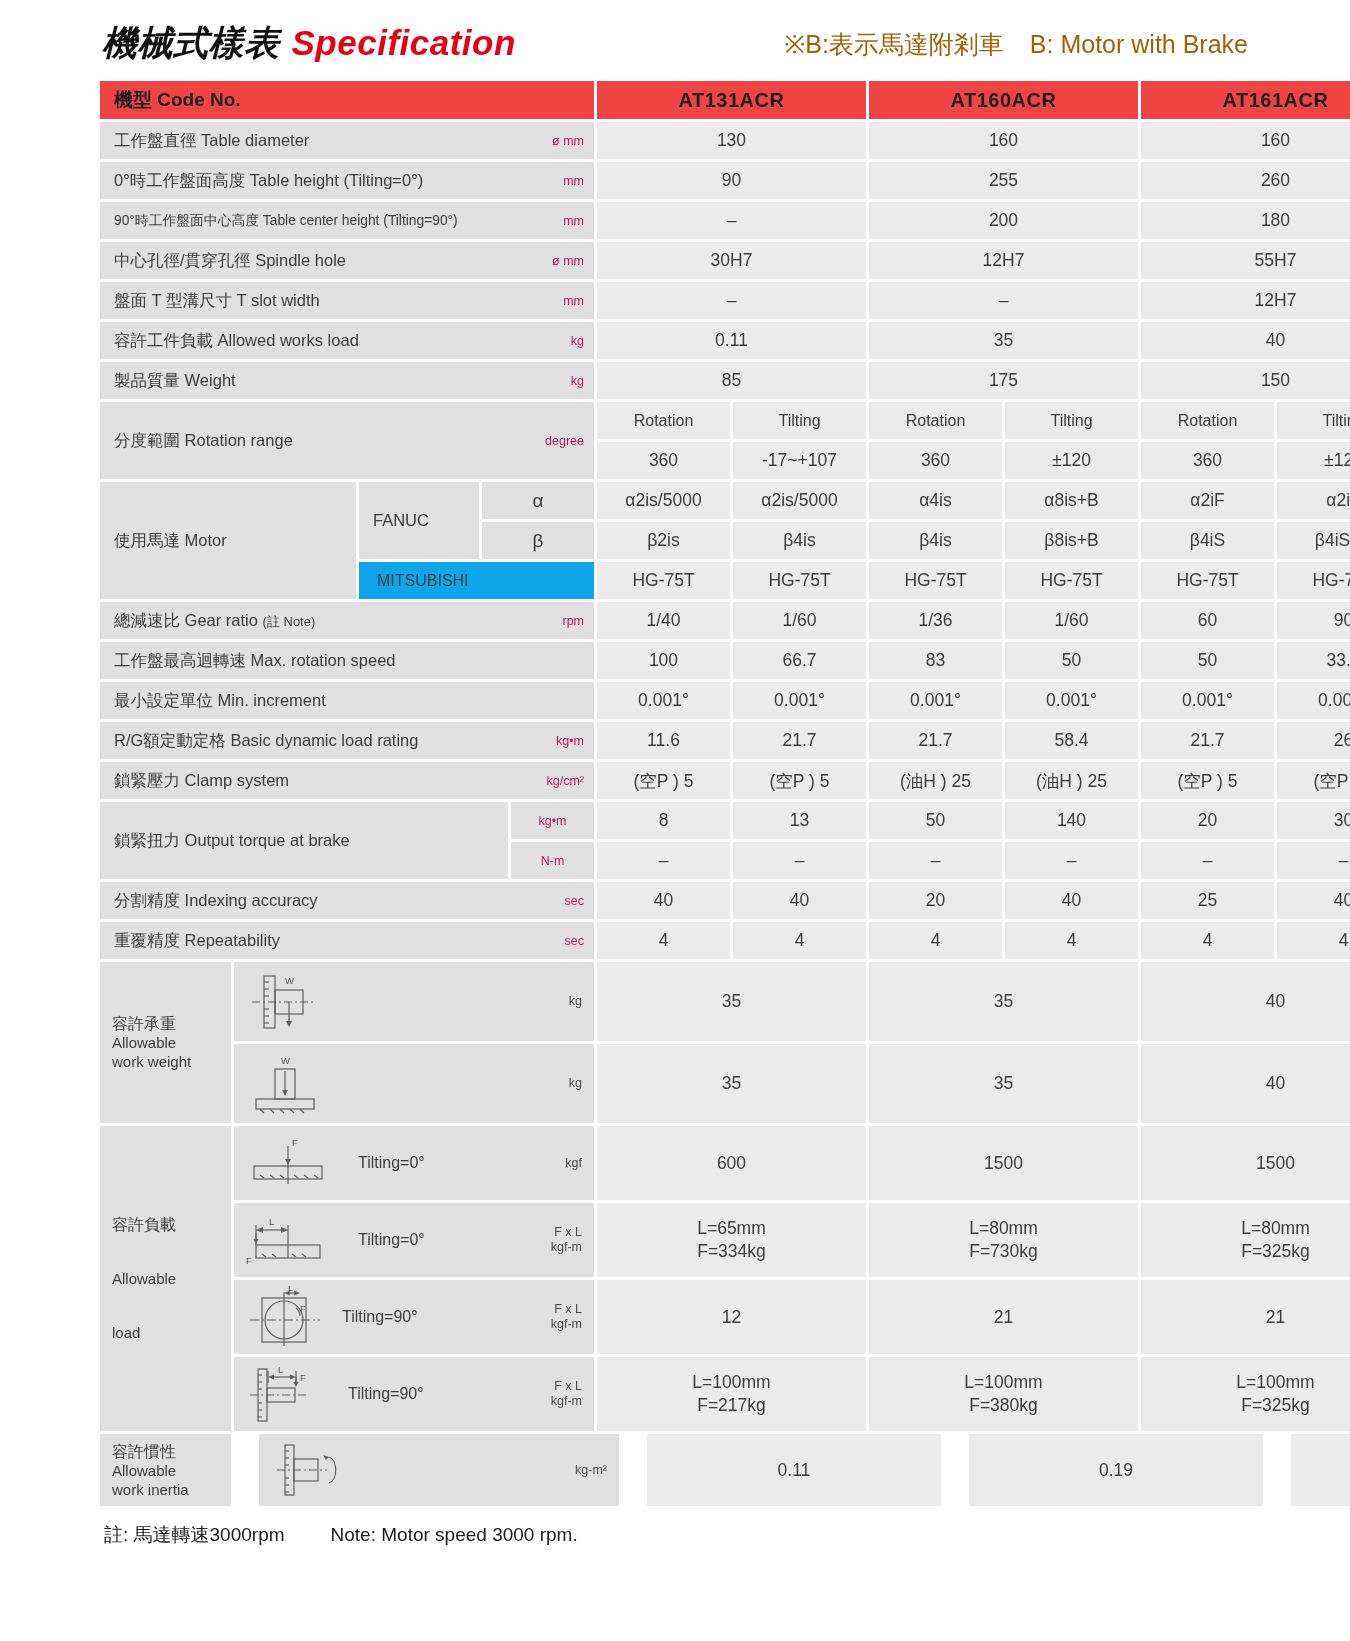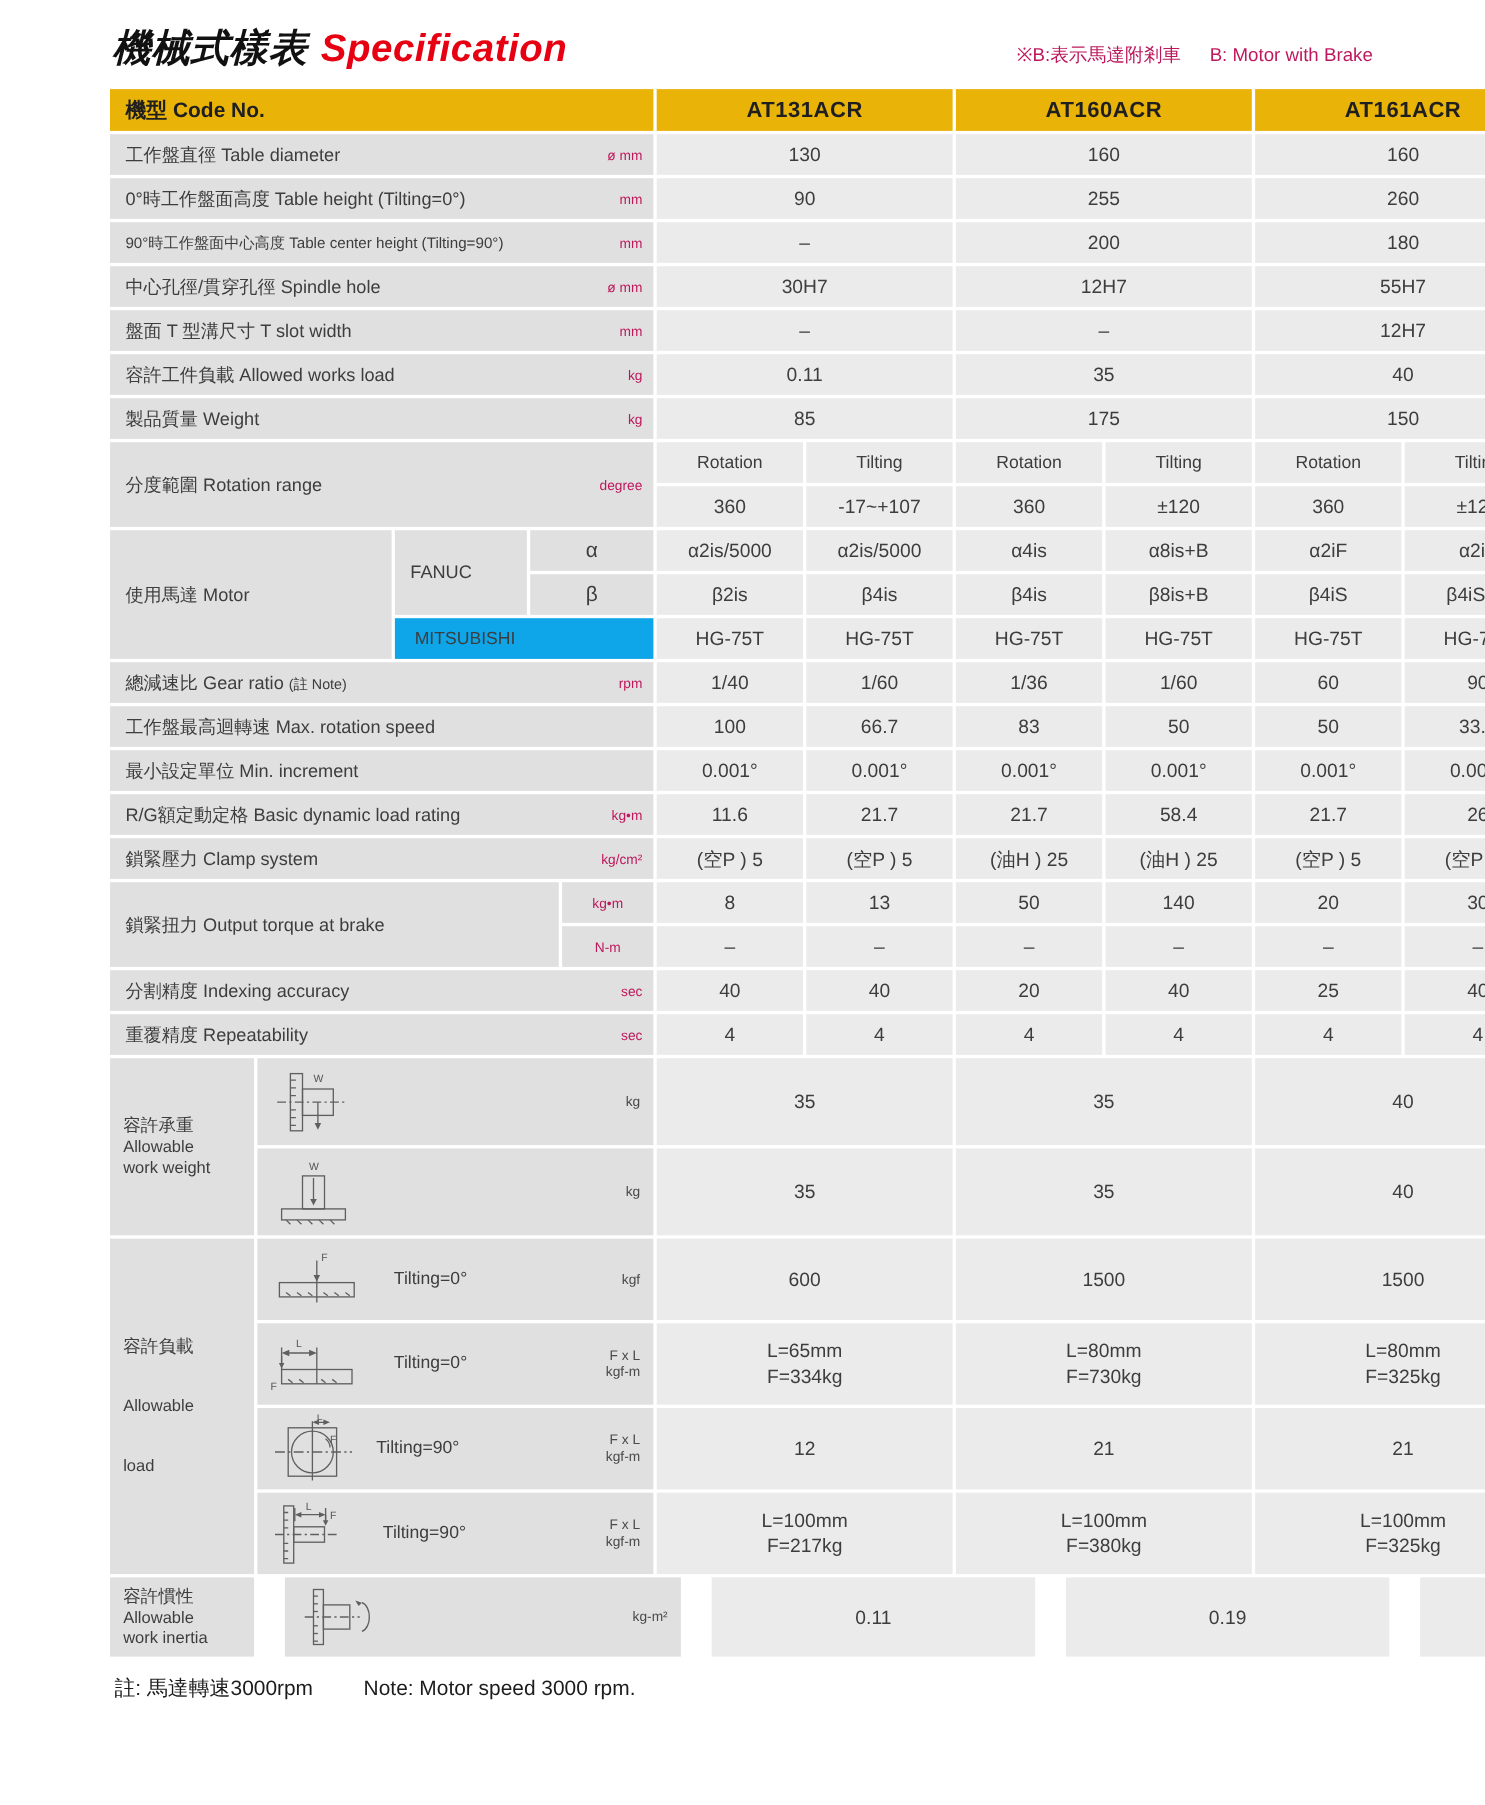--- a/index.html
+++ b/index.html
@@ -10,38 +10,38 @@
     color: #3d3d3d;
     position: relative;
   }
   .page { width: 1150px; margin: 0 auto; padding-top: 20px; }
 
   
   .doc-head { display:flex; justify-content:space-between; align-items:flex-end; margin-bottom:14px; padding:0 2px; }
   .title { font-style: italic; font-weight: bold; letter-spacing: 0.5px; }
   .title-zh { font-size: 35px; color:#111; }
   .title-en { font-size: 35px; color:#e60012; margin-left: 12px; }
-  .head-note { font-size: 17px; color:#be185d; padding-bottom: 6px; }
+  .head-note { font-size: 25px; color:#a16207; padding-bottom: 6px; }
   .head-note .nz { margin-right: 26px; }
 
   
   .spec-table { display:flex; flex-direction:column; gap:3px; }
   .grid { display:grid; gap:3px; }
   .row-std    { grid-template-columns: 494px repeat(6,133px); grid-auto-rows: 37px; }
   .row-head   { grid-template-columns: 494px repeat(6,133px); grid-auto-rows: 38px; }
   .row-rot    { grid-template-columns: 494px repeat(6,133px); grid-template-rows: 37px 37px; }
   .row-motor  { grid-template-columns: 256px 120px 112px repeat(6,133px); grid-template-rows: repeat(3,37px); }
   .row-torque { grid-template-columns: 408px 83px repeat(6,133px); grid-template-rows: 37px 37px; }
   .row-ww     { grid-template-columns: 131px 360px repeat(6,133px); grid-template-rows: 79px 79px; }
   .row-load   { grid-template-columns: 131px 360px repeat(6,133px); grid-template-rows: repeat(4,74px); }
   .row-inert  { grid-template-columns: 131px 360px repeat(6,133px); grid-template-rows: 72px; gap: 28px; }
 
   .c  { background:#ebebeb; display:flex; align-items:center; justify-content:center; font-size:17.5px; }
   .lc { background:#e0e0e0; display:flex; align-items:center; justify-content:space-between; padding:0 10px 0 14px; }
-  .hd { background:#eab308; }
+  .hd { background:#ef4444; }
   .hd.lc { font-size:19px; font-weight:700; color:#1f1f1f; }
   .model { font-size:20px; font-weight:700; color:#1f1f1f; letter-spacing:0.5px; }
   .s2 { grid-column: span 2; }
 
   .lab { font-size:16.5px; white-space:nowrap; }
   .lab.sm { font-size:13.8px; }
   .note-sm { font-size:13px; }
   .unit { font-size:12.5px; color:#be185d; white-space:nowrap; margin-left:8px; }
   .subhdr { font-size:16px; }
   .greek { font-size:19px; }

